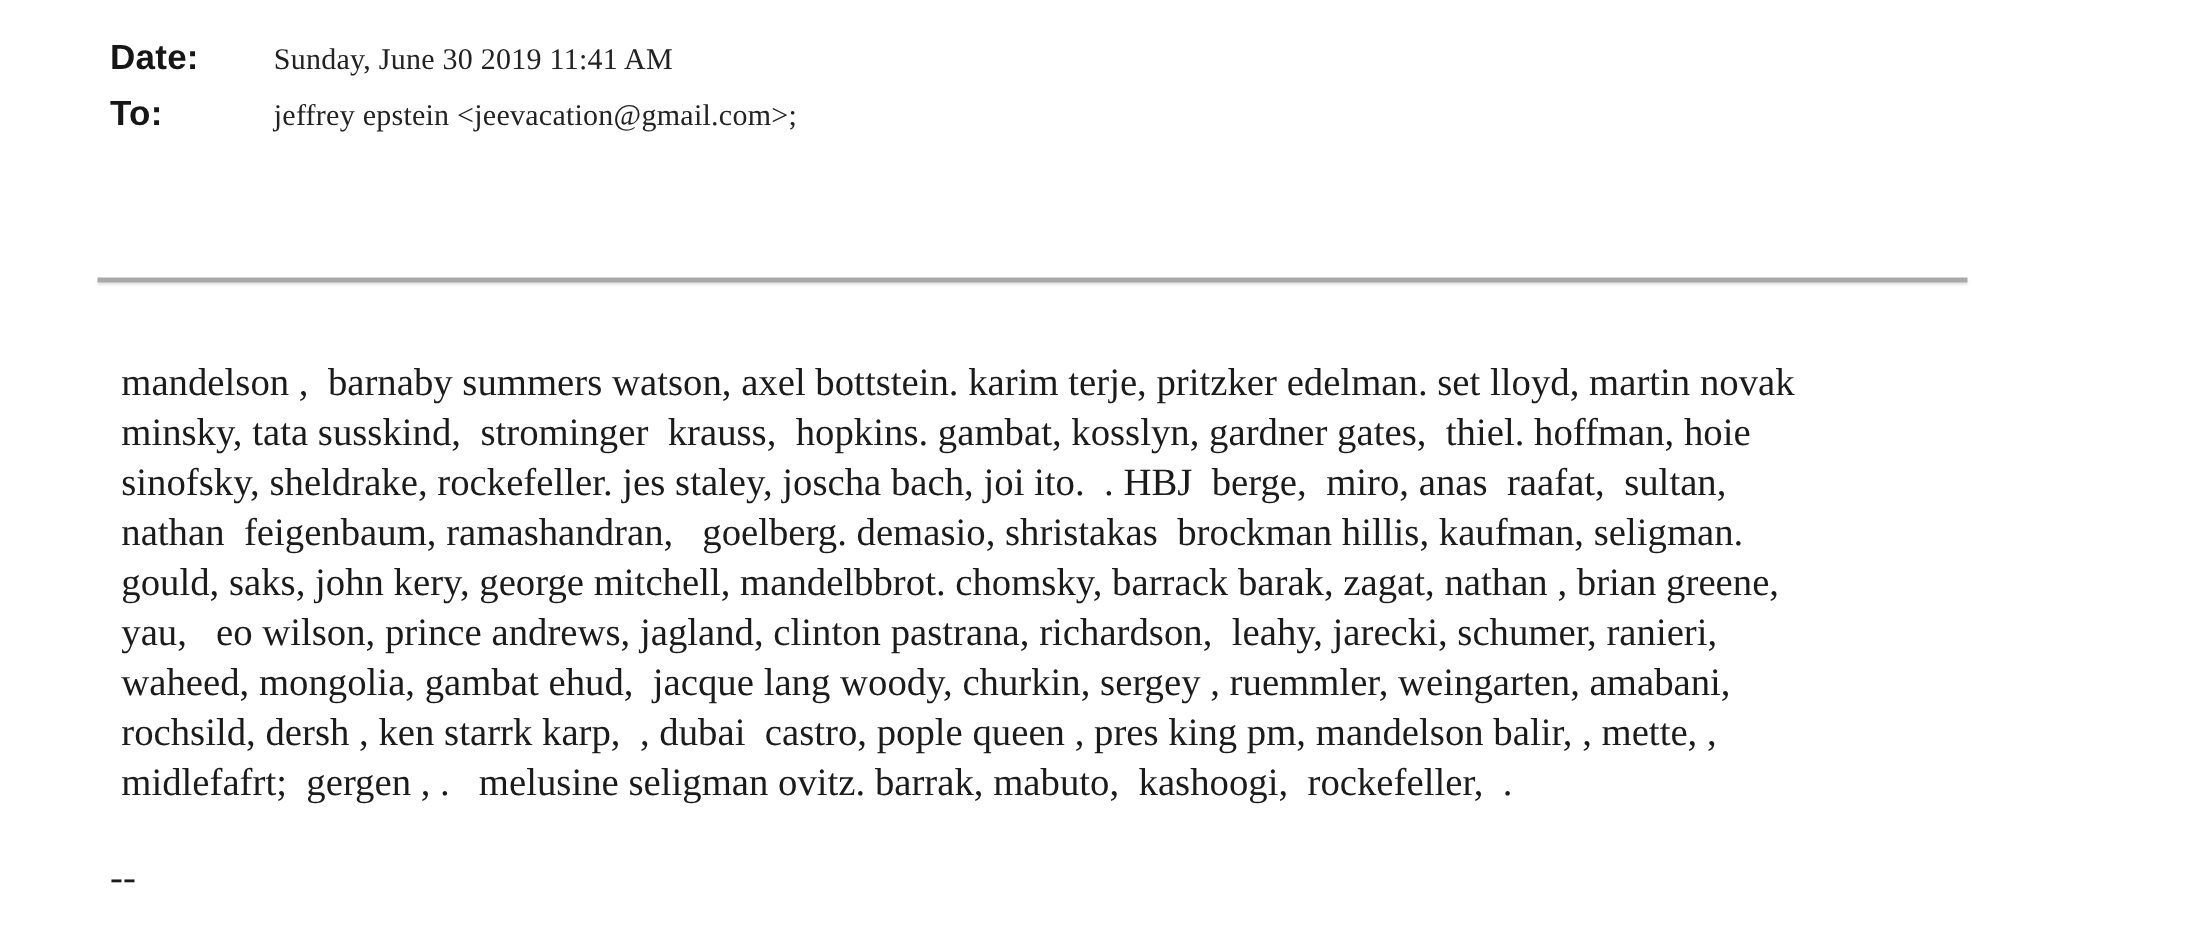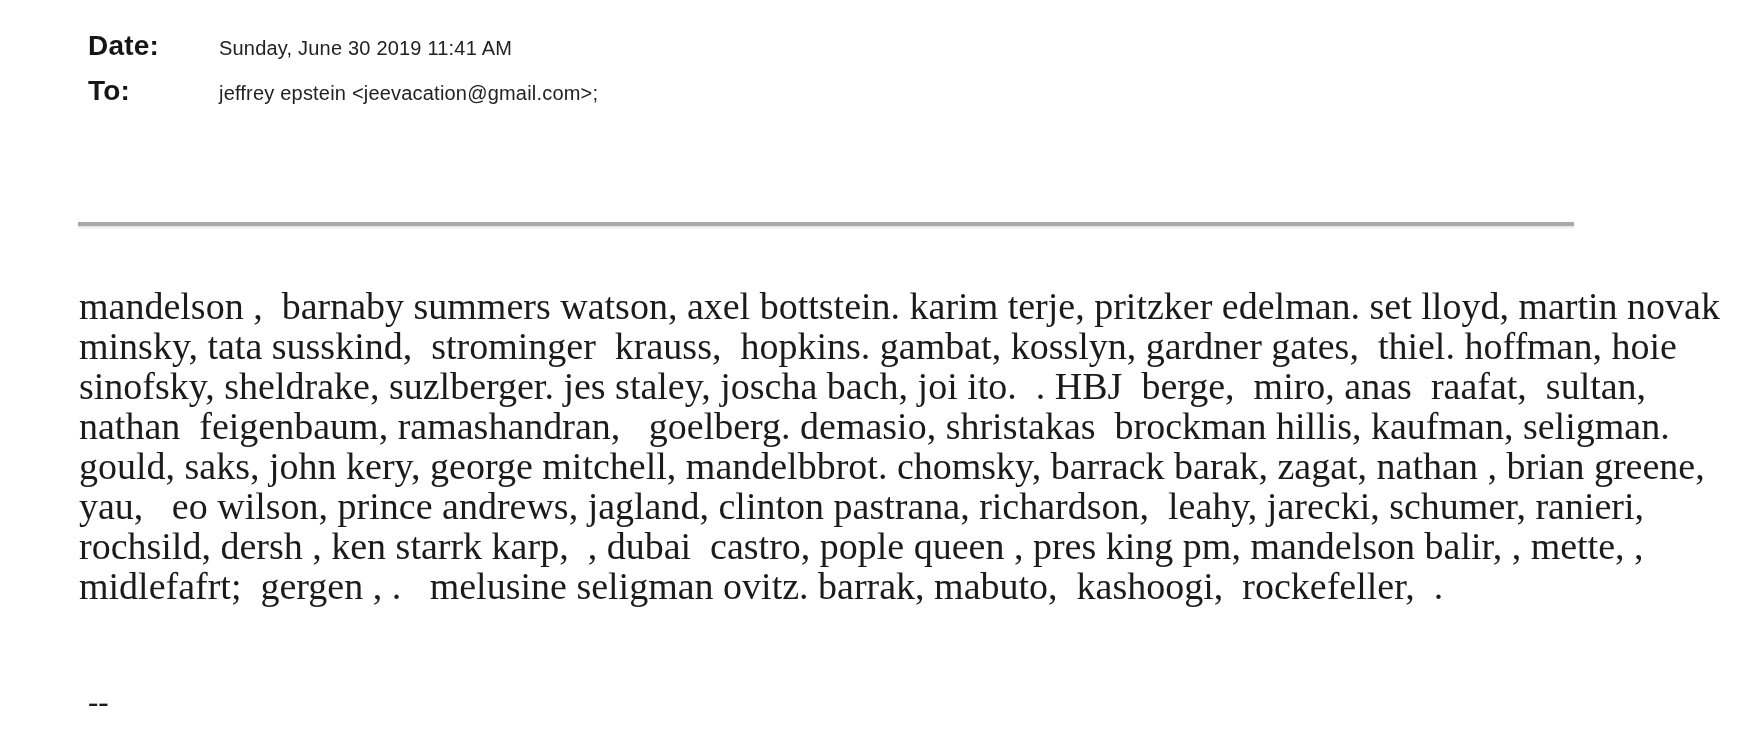--- a/index.html
+++ b/index.html
@@ -27,40 +27,40 @@
   .hlabel {
     display: inline-block;
     width: 131px;
     font-family: "Liberation Sans", sans-serif;
     font-weight: bold;
     font-size: 28px;
     color: #161616;
     letter-spacing: 0.2px;
   }
   .hvalue {
-    font-family: Liberation Sans, sans-serif;
-    font-size: 20px;
+    font-family: Liberation Serif, serif;
+    font-size: 24px;
     color: #222222;
     letter-spacing: 0.2px;
   }
   .divider {
     position: absolute;
     left: 78px;
     top: 222px;
     width: 1496px;
     height: 4px;
     background: #a9a9a9;
     box-shadow: 0 2px 2px rgba(180,180,180,0.35);
   }
   .email-body {
     position: absolute;
-    left: 79px;
+    left: 97px;
     top: 286px;
     font-family: "Liberation Serif", serif;
-    font-size: 38px;
+    font-size: 31px;
     color: #1b1b1b;
   }
   .bline {
     white-space: pre;
     height: 40px;
     line-height: 40px;
   }
   .sig-divider {
     position: absolute;
     left: 88px;
@@ -86,23 +86,24 @@
       <span class="hlabel">To:</span>
       <span class="hvalue">jeffrey epstein &lt;jeevacation@gmail.com&gt;;</span>
     </div>
   </div>
 
   <div class="divider"></div>
 
   <div class="email-body">
     <div class="bline">mandelson ,  barnaby summers watson, axel bottstein. karim terje, pritzker edelman. set lloyd, martin novak</div>
     <div class="bline">minsky, tata susskind,  strominger  krauss,  hopkins. gambat, kosslyn, gardner gates,  thiel. hoffman, hoie</div>
-    <div class="bline">sinofsky, sheldrake, suzlberger. jes staley, joscha bach, joi ito.  . HBJ  berge,  miro, anas  raafat,  sultan,</div>
+    <div class="bline">sinofsky, sheldrake, rockefeller. jes staley, joscha bach, joi ito.  . HBJ  berge,  miro, anas  raafat,  sultan,</div>
     <div class="bline">nathan  feigenbaum, ramashandran,   goelberg. demasio, shristakas  brockman hillis, kaufman, seligman.</div>
     <div class="bline">gould, saks, john kery, george mitchell, mandelbbrot. chomsky, barrack barak, zagat, nathan , brian greene,</div>
     <div class="bline">yau,   eo wilson, prince andrews, jagland, clinton pastrana, richardson,  leahy, jarecki, schumer, ranieri,</div>
+    <div class="bline">waheed, mongolia, gambat ehud,  jacque lang woody, churkin, sergey , ruemmler, weingarten, amabani,</div>
     <div class="bline">rochsild, dersh , ken starrk karp,  , dubai  castro, pople queen , pres king pm, mandelson balir, , mette, ,</div>
     <div class="bline">midlefafrt;  gergen , .   melusine seligman ovitz. barrak, mabuto,  kashoogi,  rockefeller,  .</div>
   </div>
 
   <div class="sig-divider">--</div>
 
 </div>
 
 </body></html>

